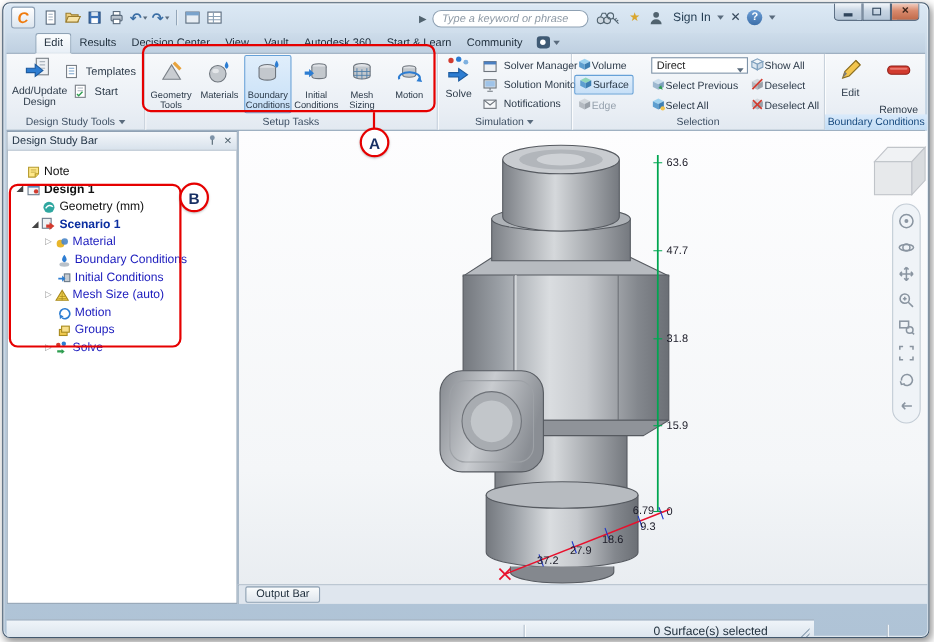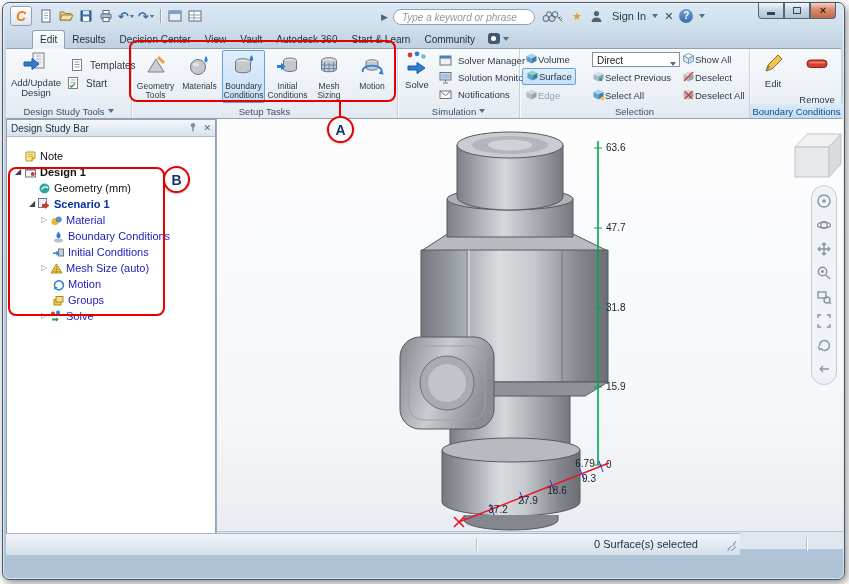--- a/index.html
+++ b/index.html
@@ -108,21 +108,21 @@
             align-items:center; gap:8px; }
   .nav-ic { width:16px; height:16px; }
   .nav-ic svg { stroke:#8a95a1; fill:none; stroke-width:1.4; display:block; }
 
   .output-strip { position:absolute; left:213px; top:528px; width:627px; height:18px; background:#dfe6ee;
                   border-left:1px solid #9aacbd; border-top:1px solid #b8c4d0; }
   .outbar-btn { position:absolute; left:6px; top:1px; height:15px; padding:0 9px; font-size:10px; color:#1d2c3a;
                 background:linear-gradient(#fafcfd,#dfe6ed); border:1px solid #8fa1b3; border-radius:2px;
                 display:flex; align-items:center; }
 
-  .statusbar { position:absolute; left:3px; top:530px; width:734px; height:22px;
+  .statusbar { position:absolute; left:3px; top:560px; width:734px; height:22px;
                background:linear-gradient(#eff4f9,#d6e0ea); border-top:1px solid #a7b5c4;
                font-size:11px; color:#23323f;padding-left:44px; }
   .status-text { position:absolute; left:490px; top:4px; width:300px; text-align:center; }
   .ssep { position:absolute; top:4px; bottom:4px; width:1px; background:#b2bfcc; box-shadow:1px 0 0 #fff; }
   .grip { position:absolute; right:4px; bottom:4px; width:10px; height:10px;
           background:linear-gradient(135deg,transparent 50%,#9fb0c0 50%,#9fb0c0 60%,transparent 60%,
                      transparent 72%,#9fb0c0 72%,#9fb0c0 82%,transparent 82%); }
 
   
   .ann { position:absolute; z-index:60; }
@@ -255,21 +255,21 @@
       <div class="btn-big" style="left:2px;top:1px;width:56px;">
         <span class="ticn" style="width:26px;height:26px;">
             <svg width="26" height="26">
               <rect x="11" y="3" width="11" height="15" fill="#eef1f4" stroke="#7a8088"></rect>
               <path d="M14 6h5M14 9h5M14 12h5" stroke="#aab4bd"></path>
               <path d="M2 12h8V8.5l7 5.5-7 5.5V16H2z" fill="#2d7dd2" stroke="#1c5a9e"></path>
             </svg>
           </span>
         <span class="task-label">Add/Update Design</span>
       </div>
-      <div class="btn-small" style="left:64px;top:9px;">
+      <div class="btn-small" style="left:52px;top:9px;">
         <span class="ticn">
             <svg width="14" height="14">
               <rect x="2.5" y="1.5" width="9" height="11" fill="#fff" stroke="#7a8088"></rect>
               <path d="M4.5 4h5M4.5 6.5h5M4.5 9h5" stroke="#7aa3cc"></path>
             </svg>
           </span>
         <span>Templates</span>
       </div>
       <div class="btn-small" style="left:60px;top:27px;">
         <span class="ticn">

